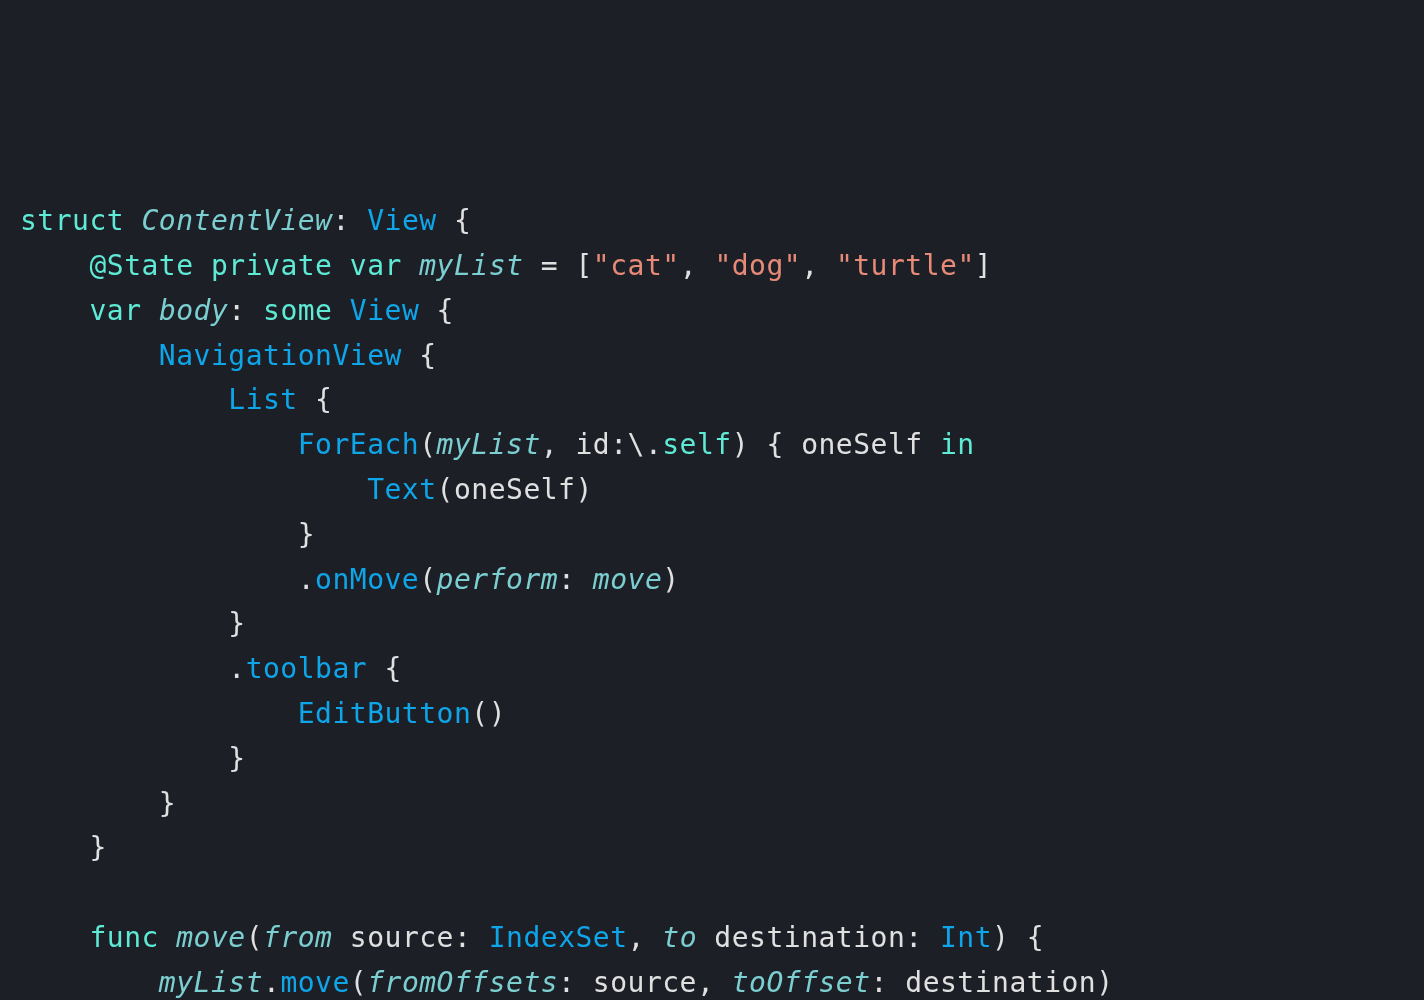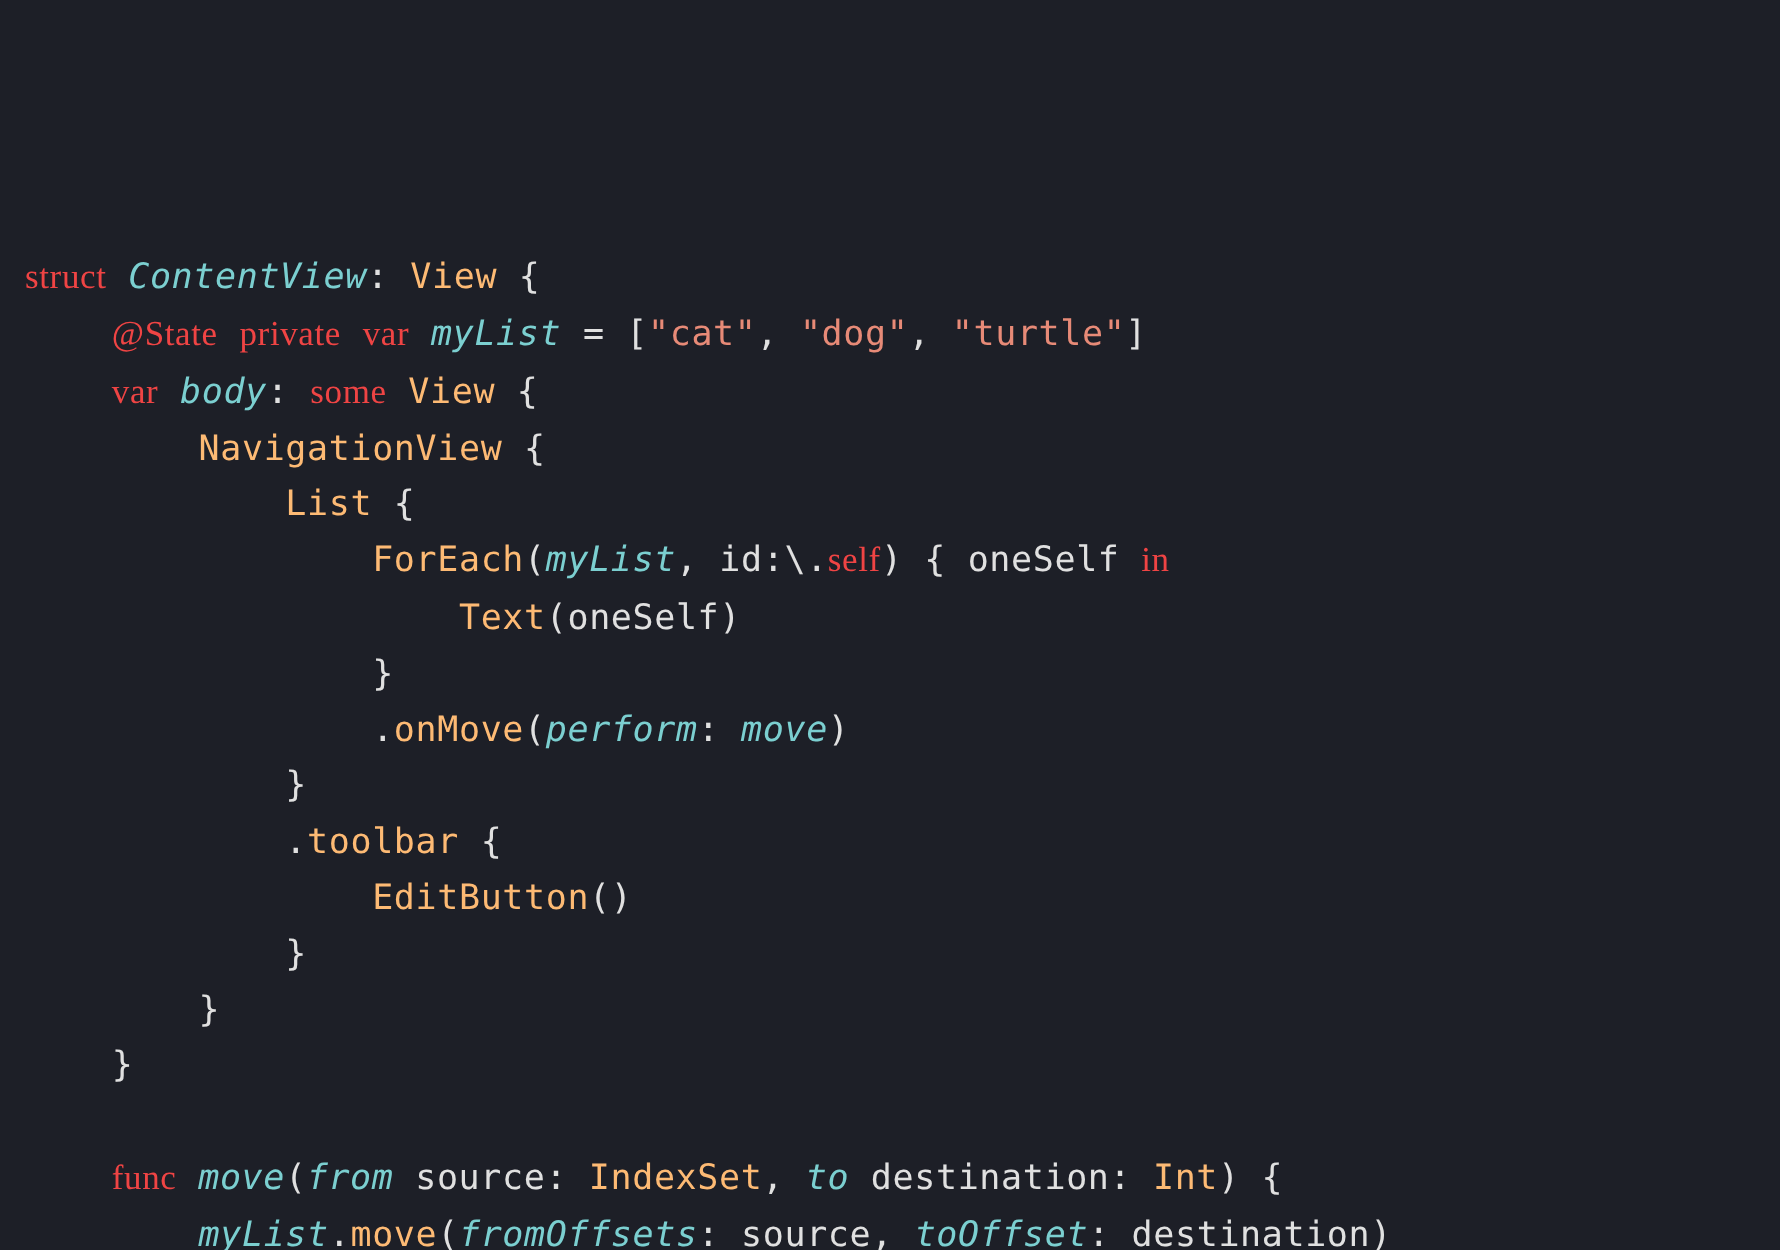--- a/index.html
+++ b/index.html
@@ -10,22 +10,22 @@
     body {
       background-color: #1d1f27;
       font-family: 'SF Mono', 'Monaco', 'Menlo', 'Consolas', monospace;
       font-size: 28px;
       line-height: 1.6;
       color: #d4d4d4;
       padding: 20px;
       white-space: pre;
       letter-spacing: 0.5px;
     }
-    .keyword { color: #ef4444; font-family: Liberation Serif, serif; }
-    .type-purple { color: #fdba74; }
+    .keyword { color: #5eead4; }
+    .type-purple { color: #0ea5e9; }
     .type-teal { color: #7bcfd0; font-style: italic; }
     .string { color: #e78a77; }
     .default { color: #e0e0e0; }
     .code-line {
       display: block;
     }
   </style>
 </head>
 <body>
 

